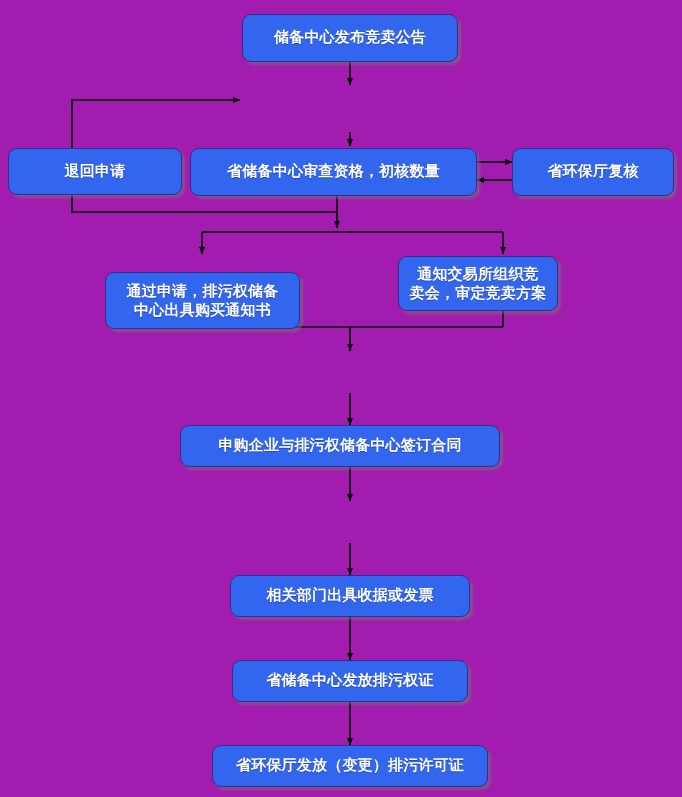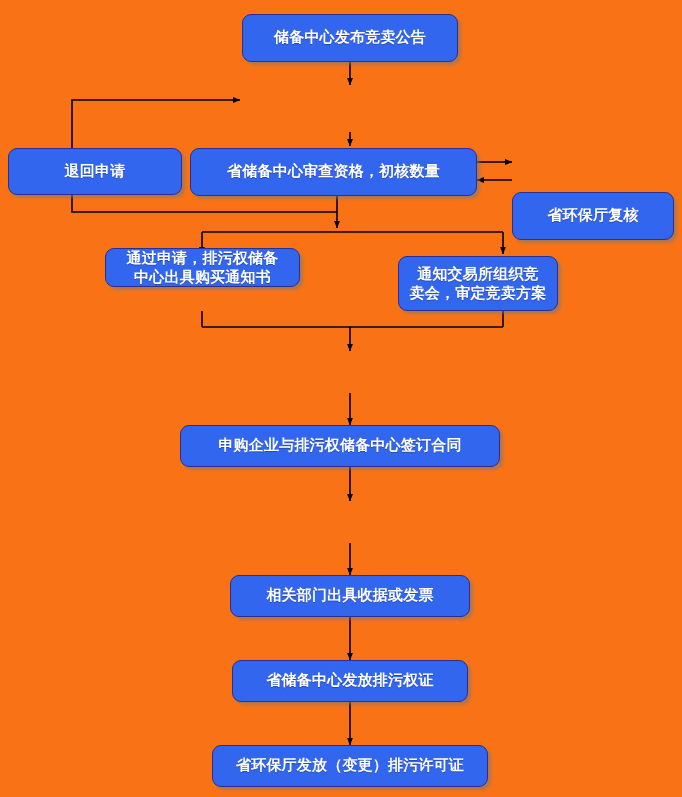--- a/index.html
+++ b/index.html
@@ -8,21 +8,21 @@
     padding: 0;
     background: #ffffff;
   }
   body {
     font-family: "DejaVu Sans", "Liberation Sans", sans-serif;
   }
   #canvas {
     position: relative;
     width: 682px;
     height: 797px;
-    background: #f97316;
+    background: #a21caf;
     overflow: hidden;
   }
   #connectors {
     position: absolute;
     left: 0;
     top: 0;
     width: 682px;
     height: 797px;
     pointer-events: none;
   }
@@ -104,25 +104,25 @@
 
 
   <div class="node" style="left:8px; top:148px; width:174px; height:47px;">
     <span class="label">退回申请</span>
   </div>
 
   <div class="node" style="left:190px; top:148px; width:287px; height:48px;">
     <span class="label">省储备中心审查资格，初核数量</span>
   </div>
 
-  <div class="node" style="left:512px; top:148px; width:162px; height:48px;margin-top:44px;">
+  <div class="node" style="left:512px; top:148px; width:162px; height:48px;">
     <span class="label">省环保厅复核</span>
   </div>
 
-  <div class="node two-line" style="left:105px; top:248px; width:195px; height:39px;text-align:center;">
+  <div class="node two-line" style="left:105px; top:272px; width:195px; height:57px;text-align:center;">
     <span class="label">通过申请，排污权储备
 中心出具购买通知书</span>
   </div>
 
   <div class="node two-line" style="left:398px; top:256px; width:160px; height:55px;">
     <span class="label">通知交易所组织竞
 卖会，审定竞卖方案</span>
   </div>
 
 

